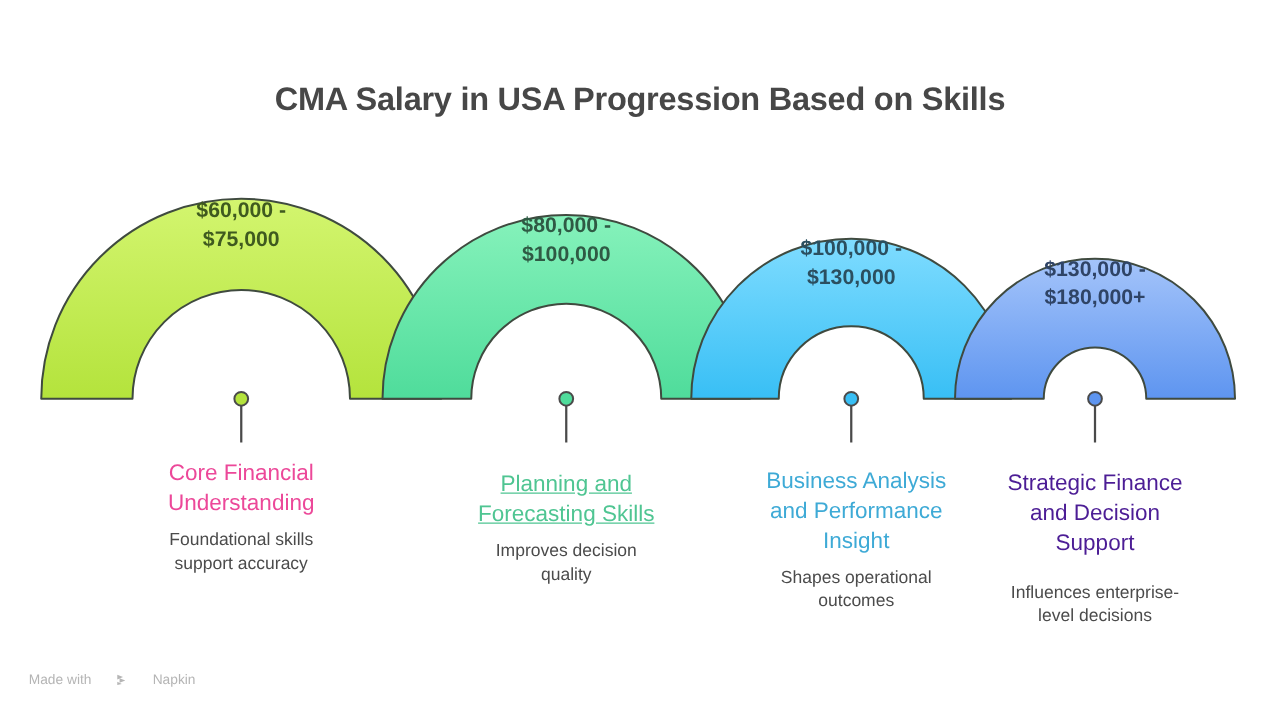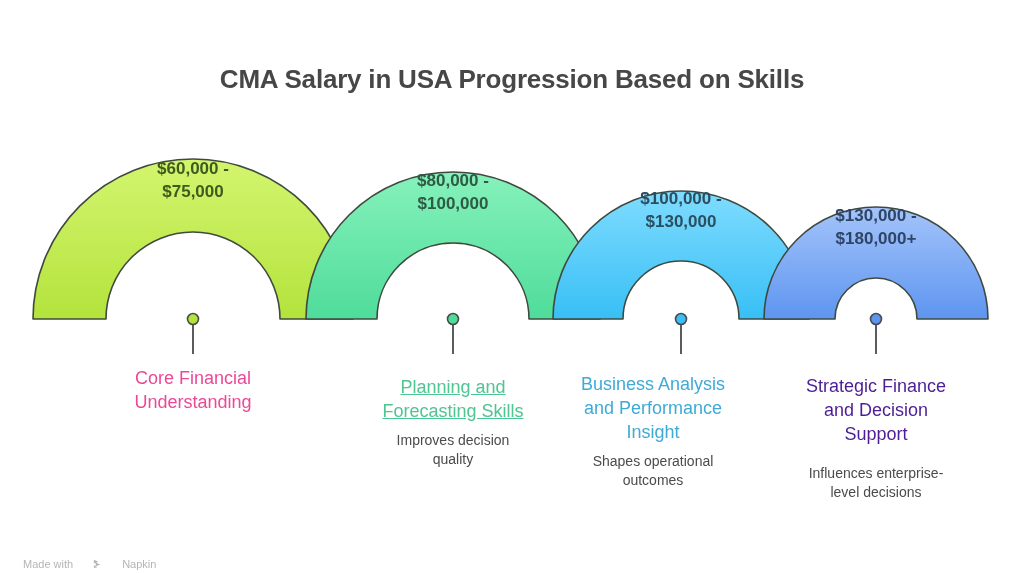--- a/index.html
+++ b/index.html
@@ -7,21 +7,21 @@
          font-family: "Liberation Sans", "DejaVu Sans", sans-serif; }
   .title { position: absolute; left: 0; top: 64px; width: 1024px; text-align: center;
            font-size: 26px; font-weight: bold; color: #474747; letter-spacing: -0.2px; }
   svg.diagram { position: absolute; left: 0; top: 0; }
   .arch-label { font-family: "Liberation Sans", "DejaVu Sans", sans-serif; font-weight: bold;
                 font-size: 17px; text-anchor: middle; }
   .step { position: absolute; text-align: center; }
   .step-title { font-size: 18px; line-height: 24px; }
   .step-desc { font-size: 14px; line-height: 19px; color: #4b4b4b; margin-top: 8px; }
   .footer { position: absolute; left: 23px; top: 538px; font-size: 11px; color: #b5b5b5;
-            display: flex; gap: 19px; margin-top: 20px; }
+            display: flex; gap: 19px; }
   .napkin-icon { width: 11px; height: 11px; }
 </style>
 </head>
 <body>
 
 <div class="title">CMA Salary in USA Progression Based on Skills</div>
 
 <svg class="diagram" id="diagram" width="1024" height="573" viewBox="0 0 1024 573" xmlns="http://www.w3.org/2000/svg">
   <defs id="grads">
       <linearGradient id="grad0" x1="0" y1="0" x2="0" y2="1">
@@ -79,26 +79,27 @@
       <g>
         <line x1="876" x2="876" y1="319" y2="354" stroke="#4a4a4a" stroke-width="1.8"></line>
         <circle cx="876" cy="319" r="5.5" fill="#5e95f0" stroke="#4a4a4a" stroke-width="1.6"></circle>
       </g>
     </g>
 </svg>
 
 <div id="steps">
   <div class="step" style="left:93px; top:366px; width:200px;">
     <div class="step-title" style="color: #ec4899;">Core Financial Understanding</div>
+    <div class="step-desc" style="padding:0 28px;">Foundational skills support accuracy</div>
   </div>
   <div class="step" style="left:363px; top:375px; width:180px;">
     <div class="step-title" style="color: rgb(79, 197, 146); text-decoration: underline;">Planning and Forecasting Skills</div>
     <div class="step-desc" style="padding:0 24px;">Improves decision quality</div>
   </div>
-  <div class="step" style="left:568px; top:372px; width:170px;">
+  <div class="step" style="left:600px; top:372px; width:170px;">
     <div class="step-title" style="color: rgb(62, 170, 214);">Business Analysis and Performance Insight</div>
     <div class="step-desc" style="padding:0 18px;">Shapes operational outcomes</div>
   </div>
   <div class="step" style="left:791px; top:374px; width:170px;">
     <div class="step-title" style="color: #4c1d95;">Strategic Finance and Decision Support</div>
     <div class="step-desc" style="padding:0 12px;margin-top:18px;">Influences enterprise-level decisions</div>
   </div>
 </div>
 
 <div class="footer">

